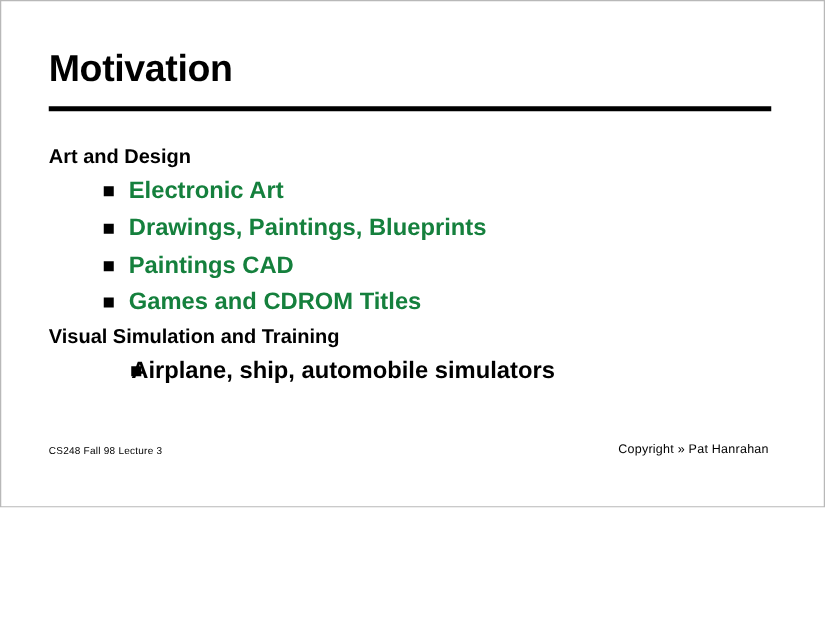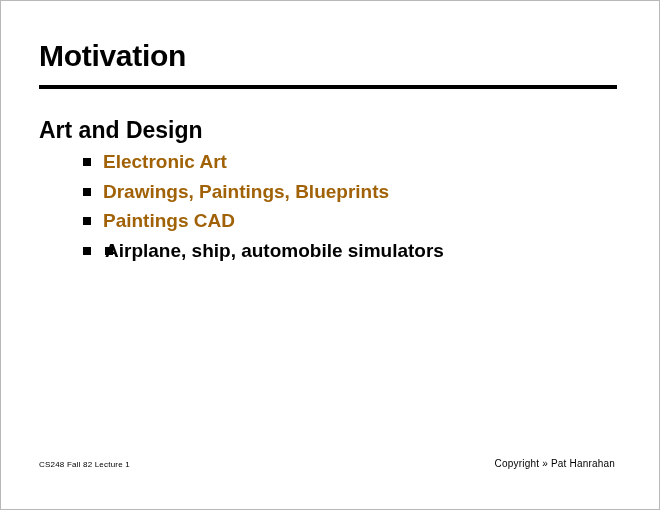--- a/index.html
+++ b/index.html
@@ -6,21 +6,21 @@
     margin: 0;
     padding: 0;
     background: #ffffff;
   }
   body {
     font-family: "Liberation Sans", sans-serif;
   }
   .slide {
     position: relative;
     width: 660px;
-    height: 510px;
+    height: 406px;
     background: #ffffff;
     border: 1px solid #b8b8b8;
     box-sizing: border-box;
     overflow: hidden;
     text-decoration: underline;
   }
   .slide-title {
     position: absolute;
     left: 38px;
     top: 38px;
@@ -37,30 +37,30 @@
     height: 4px;
     background: #000000;
   }
   .body-block {
     position: absolute;
     left: 38px;
     top: 115px;
     width: 590px;
   }
   .lvl1 {
-    font-size: 23px;
+    font-size: 16px;
     font-weight: bold;
     color: #000000;
     margin: 0 0 5px 0;
     line-height: 1.26;
   }
   .lvl2 {
     font-size: 19px;
     font-weight: bold;
-    color: #a16207;
+    color: #15803d;
     margin: 0 0 5px 0;
     padding-left: 44px;
     position: relative;
     line-height: 1.3;
   }
   .lvl2 .bullet {
     position: absolute;
     left: 44px;
     top: 8px;
     width: 8px;
@@ -140,26 +140,28 @@
 
     <div class="lvl2">
       <span class="bullet"></span>
       <span class="txt">Paintings CAD</span>
     </div>
 
 
 
     <div class="lvl2">
       <span class="bullet"></span>
+      <span class="txt">Games and CDROM Titles</span>
     </div>
 
+    <div class="lvl1">Visual Simulation and Training</div>
 
     <div class="lvl3 indent-more">
       <span class="bullet"></span>
       <span class="txt">Airplane, ship, automobile simulators</span>
     </div>
 
   </div>
 
-  <div class="footer-left">CS248 Fall 82 Lecture 1</div>
+  <div class="footer-left">CS248 Fall 98 Lecture 3</div>
   <div class="footer-right">Copyright » Pat Hanrahan</div>
 
 </div>
 
 </body></html>

